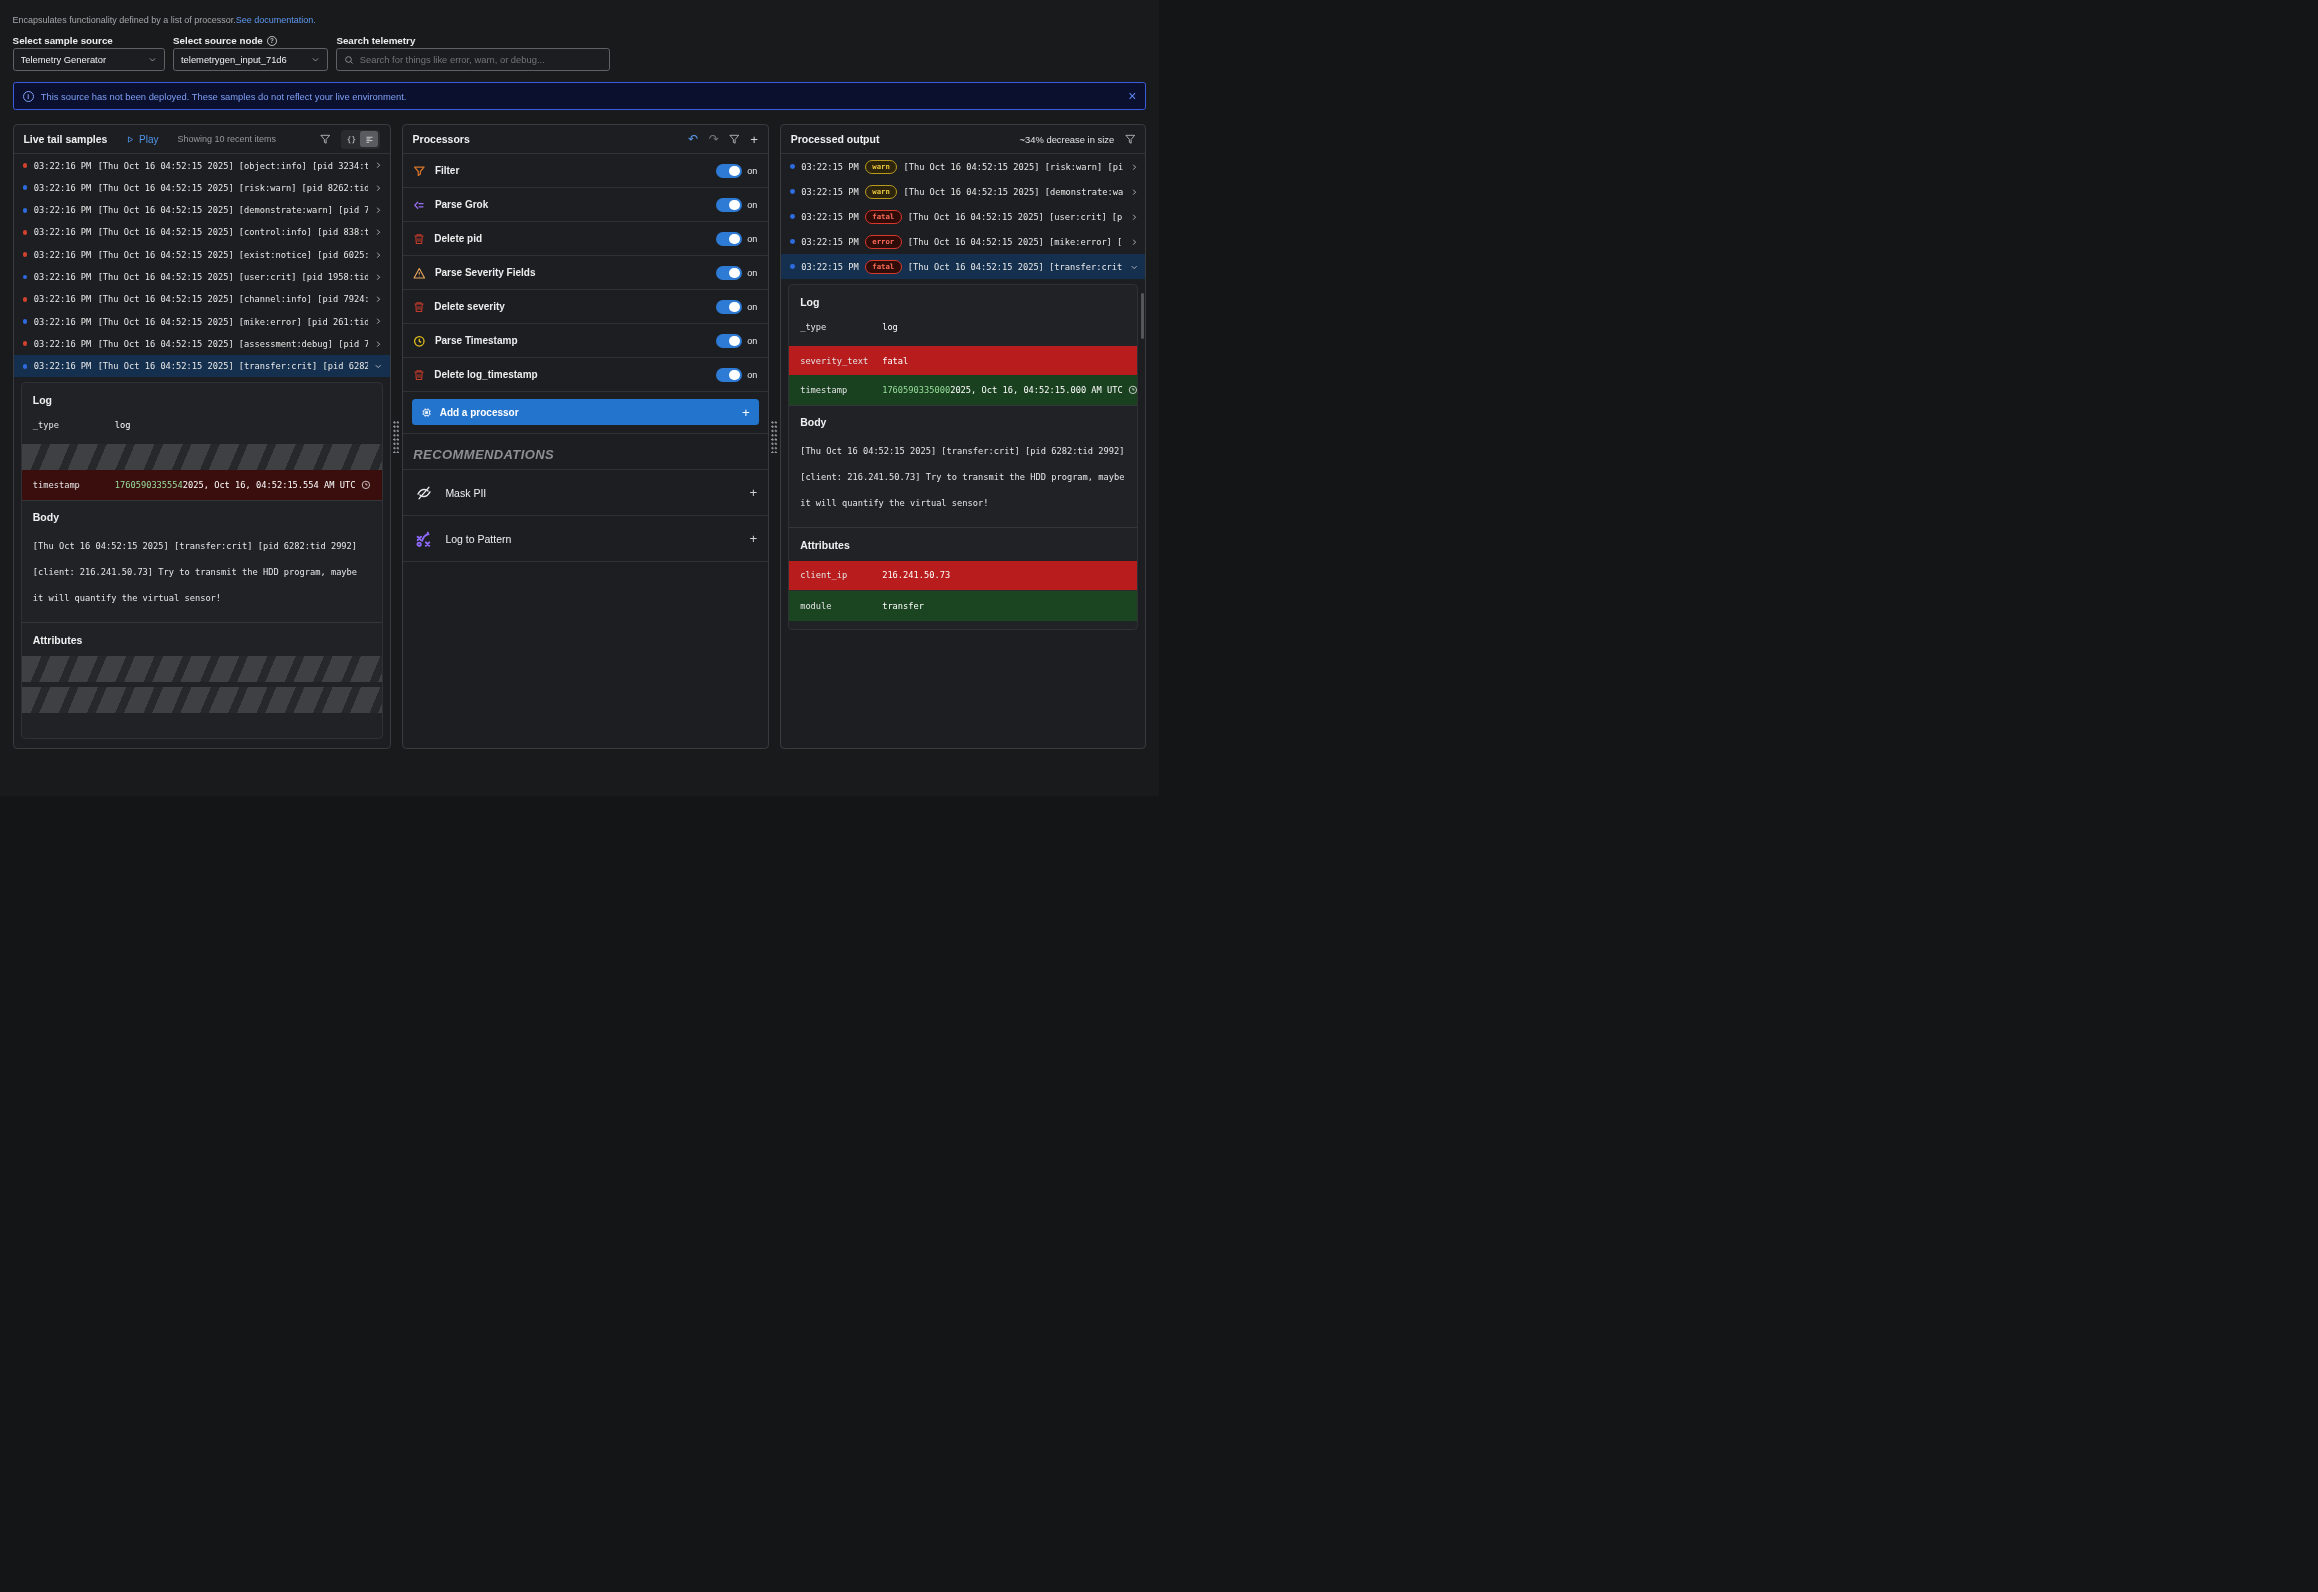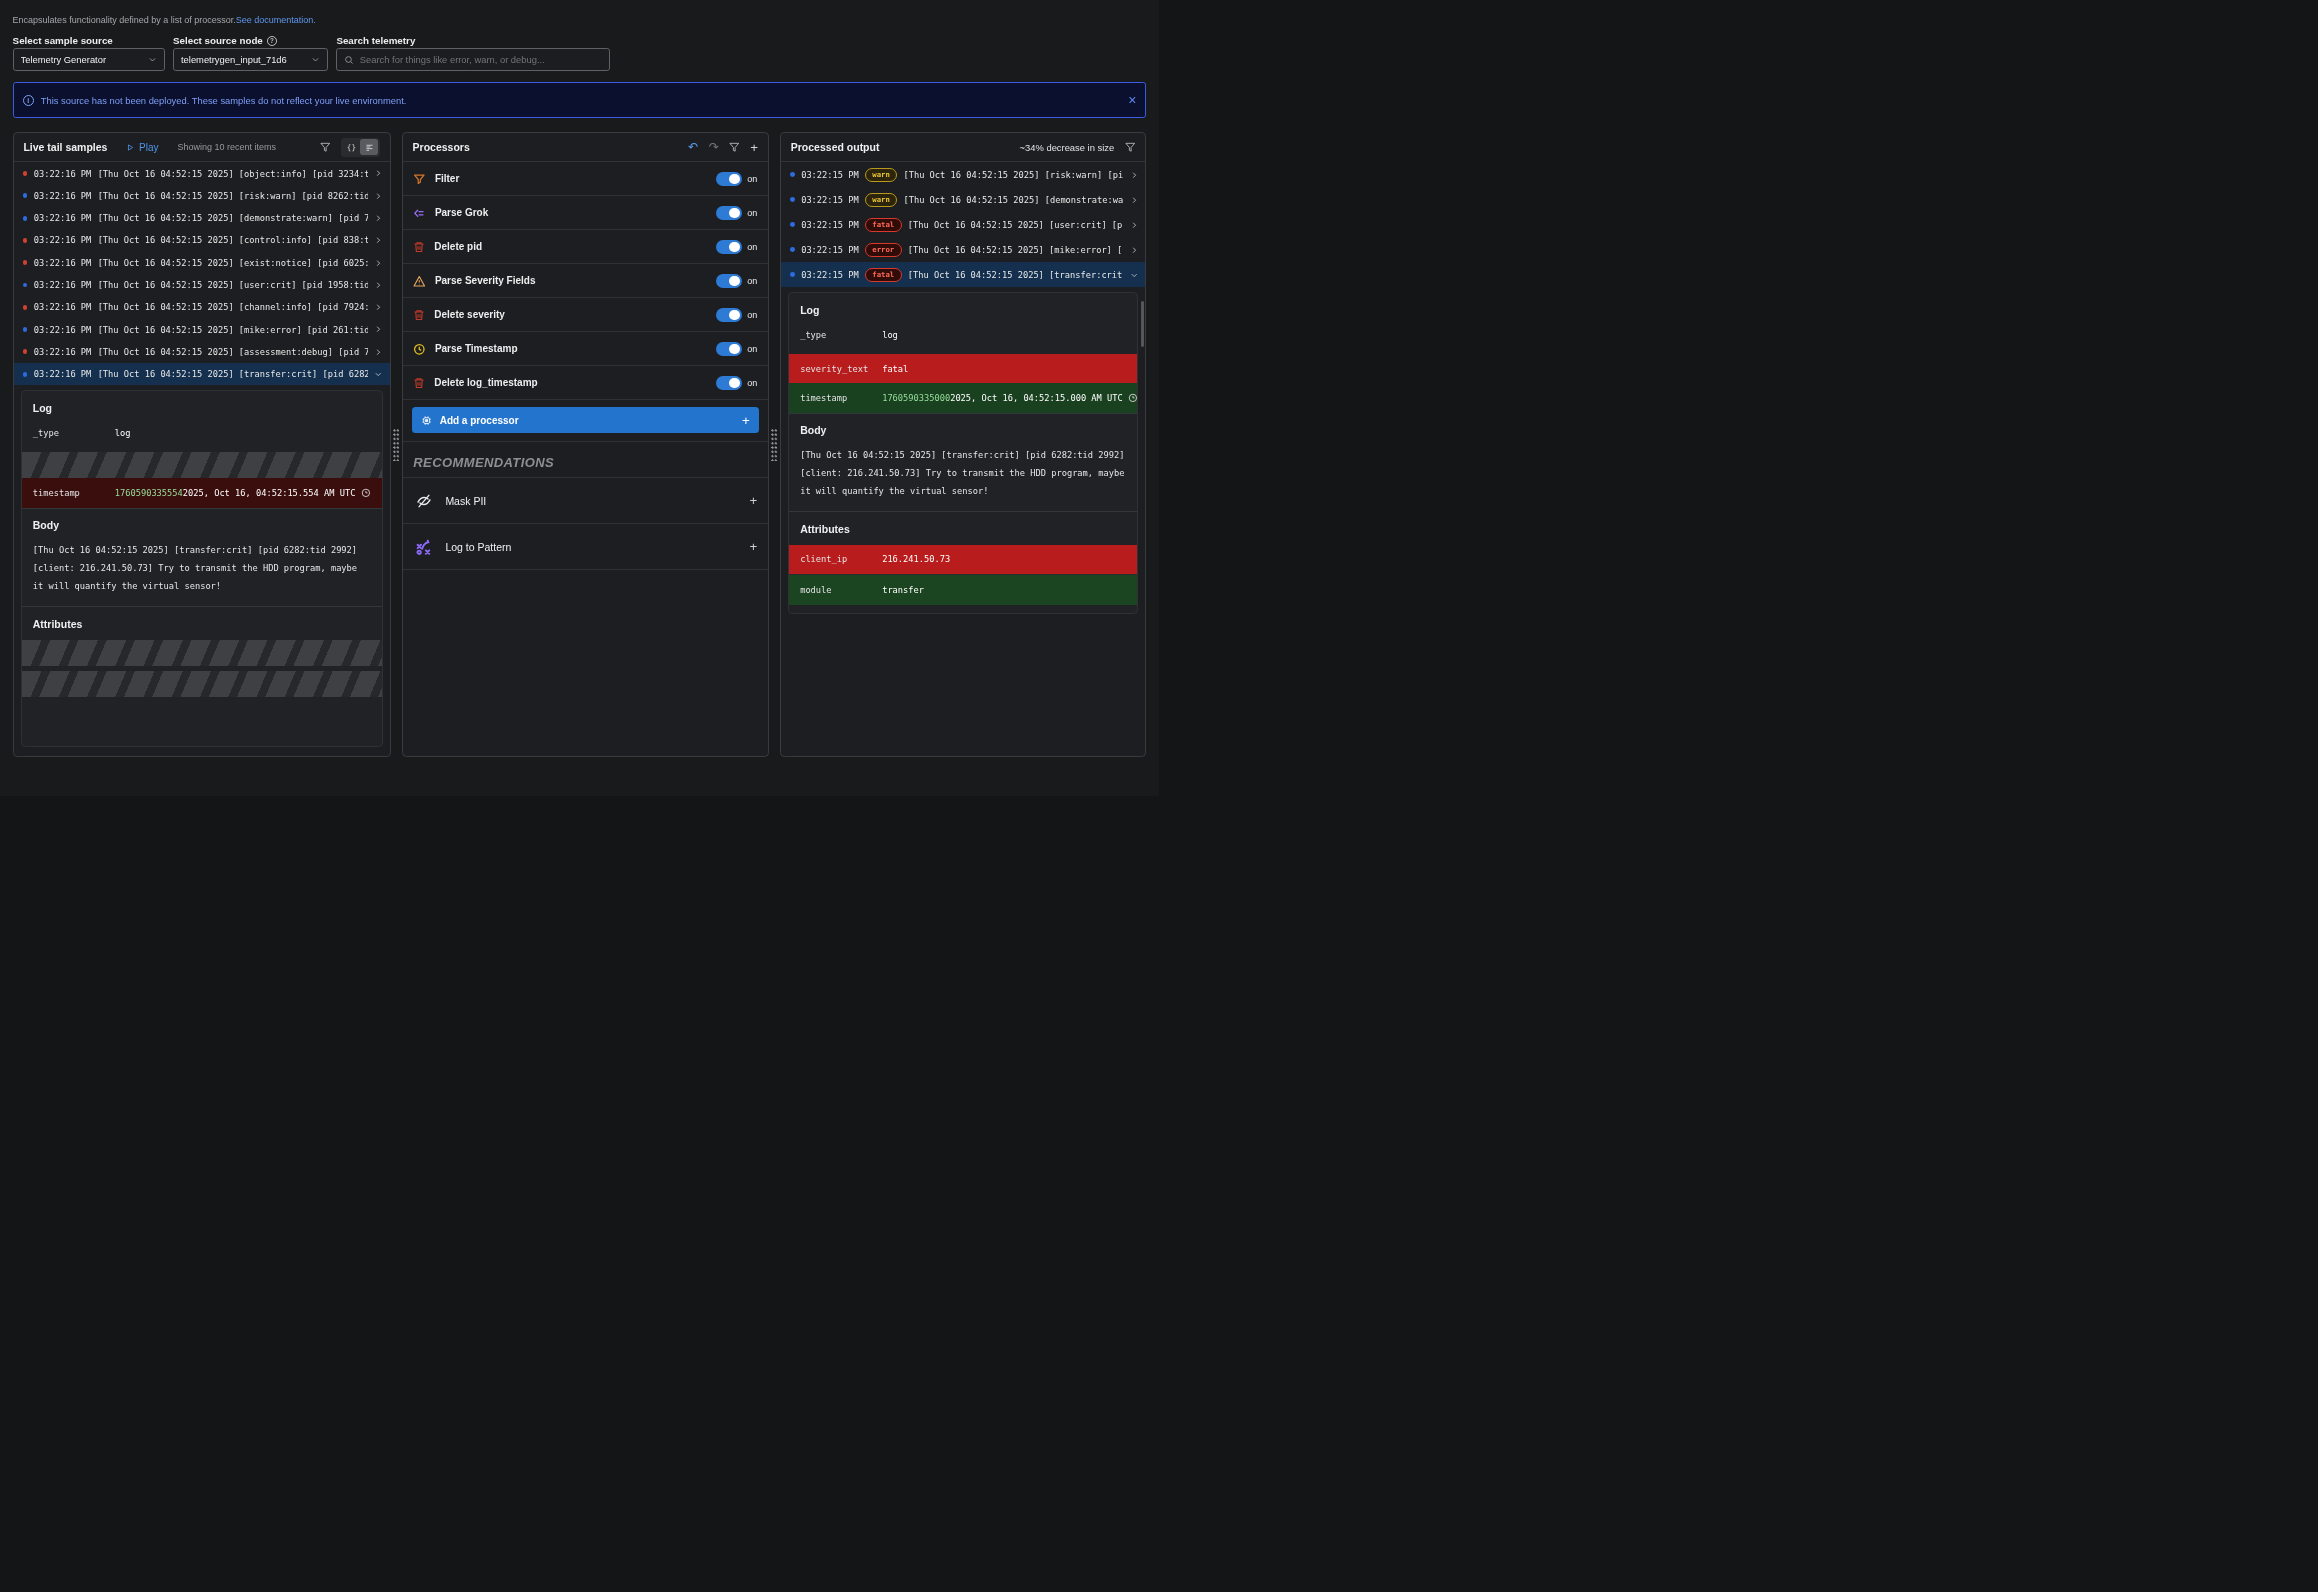--- a/index.html
+++ b/index.html
@@ -28,21 +28,21 @@
              display:flex; align-items:center; padding:0 7px; font-size:9.4px; color:#f0f0f1; }
   .dropdown { justify-content:space-between; gap:5.6px; cursor:pointer; }
   .dd-value { white-space:nowrap; overflow:hidden; }
   .dd1 { width:152px; }
   .dd2 { width:155px; }
   .search-wrap { width:274px; gap:5.6px; }
   .search-wrap input { flex:1; background:transparent; border:none; outline:none; color:#e7e7e9; font-size:9.4px; font-family:inherit; }
   .search-wrap input::placeholder { color:#737478; }
 
   
-  .banner { margin-top:11.2px; height:36px; border:0.7px solid #3a5ce0; border-radius:2.8px; background:#0a102e;
+  .banner { margin-top:11.2px; height:28px; border:0.7px solid #3a5ce0; border-radius:2.8px; background:#0a102e;
             display:flex; align-items:center; padding:0 9px; gap:7px; }
   .info-icon { width:11.2px; height:11.2px; border:0.9px solid #7f9ff5; border-radius:50%; color:#7f9ff5;
                font-size:7px; font-weight:700; display:inline-flex; align-items:center; justify-content:center; flex-shrink:0; }
   .banner-text { font-size:9.4px; color:#7f9ff5; }
   .banner-close { margin-left:auto; color:#5f85f0; font-size:14px; line-height:1; cursor:pointer; font-weight:400; }
 
   
   .main { display:flex; margin-top:14px; height:625px; }
   .panel { background:#1d1e21; border:0.7px solid #3a3b3e; border-radius:4.2px; display:flex; flex-direction:column; overflow:hidden; position:relative; }
   .panel-left  { width:378px; }
@@ -95,21 +95,21 @@
   .kv .v { color:#fff; }
   .kv .v.green { color:#97dd9b; }
   .kv .human { margin-left:auto; display:flex; align-items:center; gap:5.6px; color:#fff; white-space:nowrap; }
   .kv.red-row { background:#3b0e0e; padding-top:9.8px; padding-bottom:9.8px; }
   .kv.green-row  { background:#b91c1c; padding-top:9.8px; padding-bottom:9.8px; }
   .kv.green-row2 { background:#19401f; padding-top:9.8px; padding-bottom:9.8px; }
   .kv.green-row3 { background:#1b4521; padding-top:9.8px; padding-bottom:9.8px; border-top:0.7px solid #2b2c2f; }
   .striped { height:26.5px; background:repeating-linear-gradient(113deg, #3f4043 0 18px, #27282b 18px 26px); }
   .striped.gap-top { margin-top:5.6px; }
   .sec { border-top:0.7px solid #353639; }
-  .body-text { font-family:"DejaVu Sans Mono",monospace; font-size:8.7px; line-height:18px; color:#e6e6e8;
+  .body-text { font-family:"DejaVu Sans Mono",monospace; font-size:8.7px; line-height:26px; color:#e6e6e8;
                padding:4.2px 11.2px 11.2px; }
   .attr-stripes { display:flex; flex-direction:column; gap:4.9px; padding:4.2px 0 8.4px; }
   .scroll-thumb { position:absolute; right:1.4px; top:168px; width:2.8px; height:46px; background:#55565a; border-radius:1.4px; }
 
   
   .proc-row { height:34px; display:flex; align-items:center; padding:0 10.5px; gap:9px; border-bottom:0.7px solid #303134; }
   .proc-label { font-size:10px; font-weight:600; color:#eeeeef; }
   .proc-right { margin-left:auto; display:flex; align-items:center; gap:5.6px; }
   .toggle { width:26px; height:14px; border-radius:7.7px; background:#2e7bd6; position:relative; cursor:pointer; flex-shrink:0; }
   .toggle::after { content:""; position:absolute; top:1.7px; right:1.7px; width:10.5px; height:10.5px; border-radius:50%; background:#fff; }

